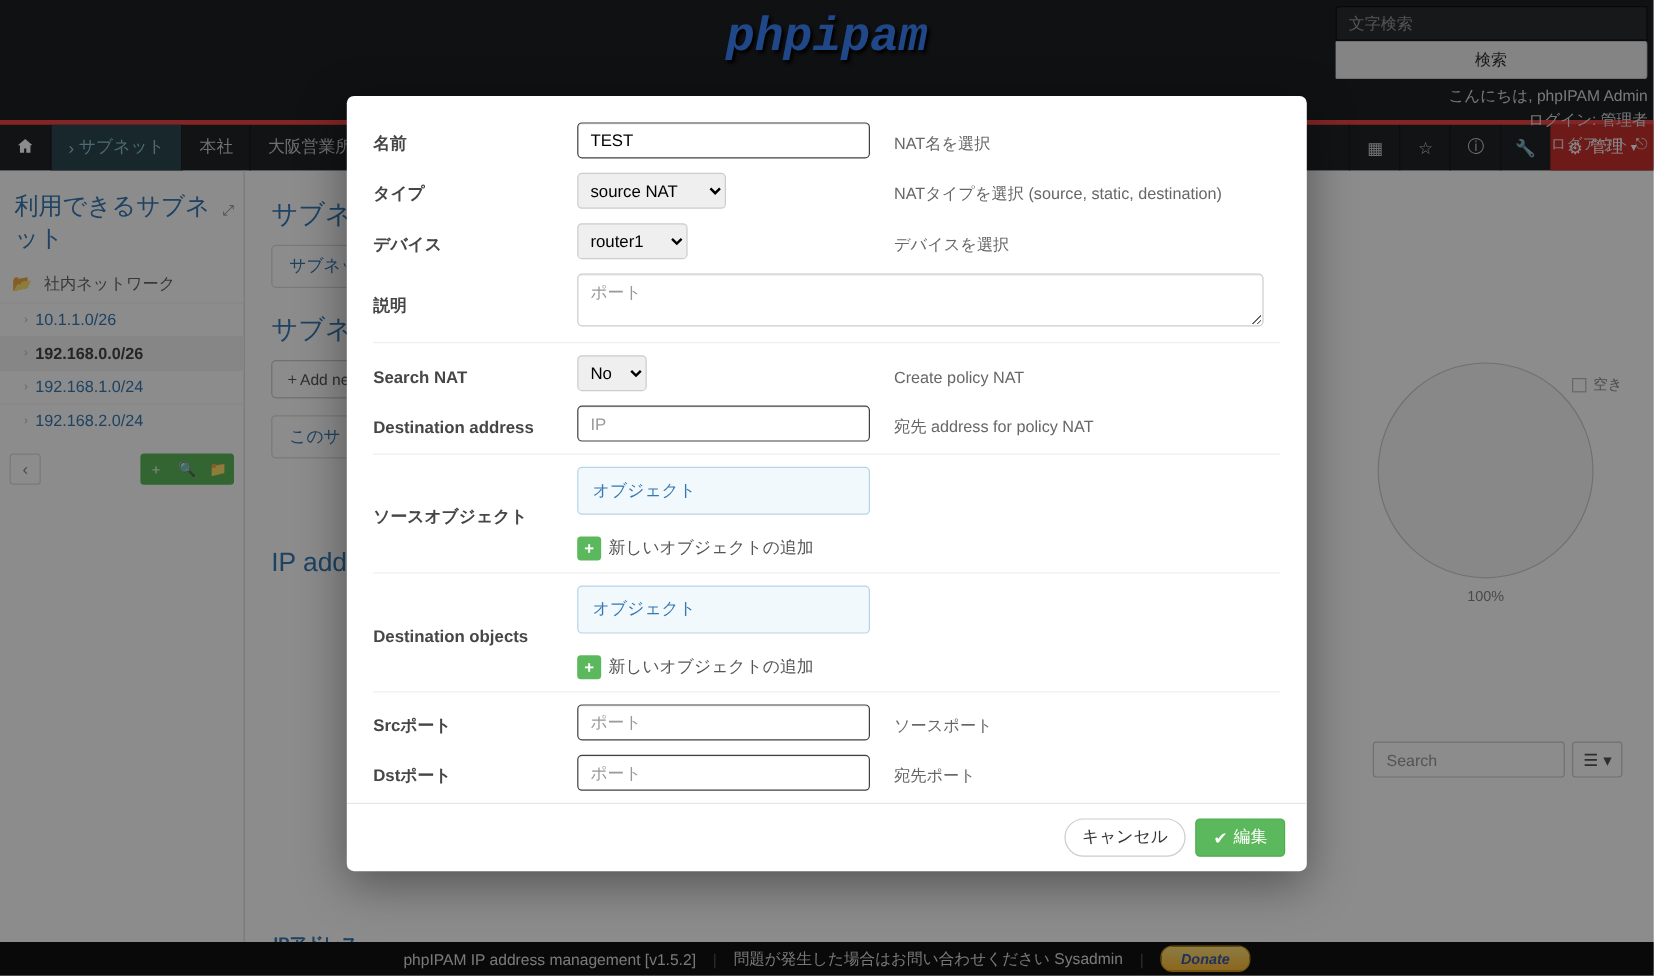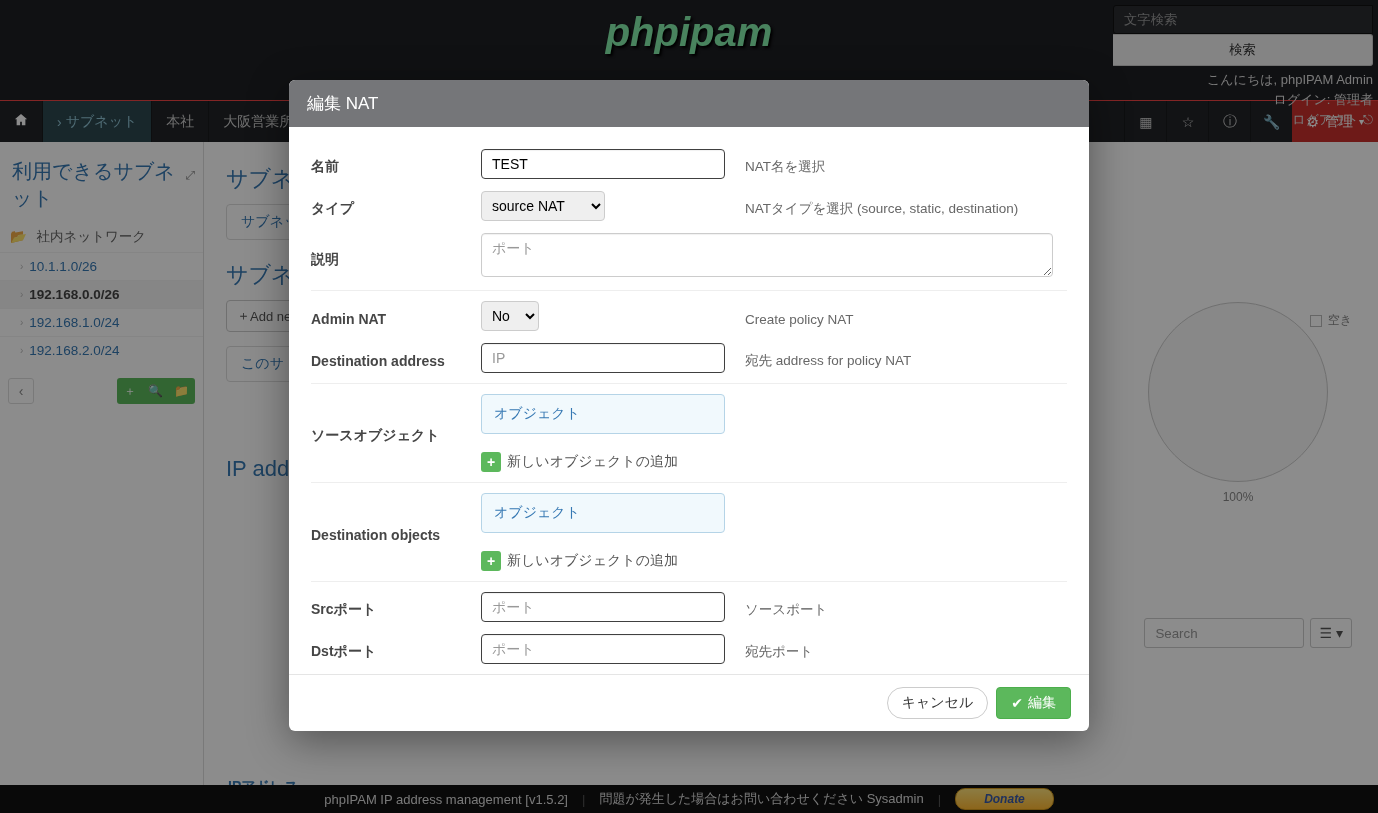--- a/index.html
+++ b/index.html
@@ -1,28 +1,28 @@
 <!DOCTYPE html>
 <html><head>
 <meta charset="utf-8">
 <style>
   html,body { margin:0; padding:0; height:100%; font-family:"Helvetica Neue",Helvetica,Arial,sans-serif; font-size:14px; color:#555; background:#fff; overflow:hidden;}
   * { box-sizing:border-box; }
   
   .dark-header { background:#1e1f23; color:#ccc; height:100px; position:relative;}
   .brand { position:absolute; left:0; right:0; top:10px; text-align:center; }
-  .brand h1 { margin:0; font-family:Liberation Sans, sans-serif; font-style:italic; font-size:40px; color:#86efac; text-shadow:2px 2px 3px #000;}
+  .brand h1 { margin:0; font-family:Liberation Mono, monospace; font-style:italic; font-size:40px; color:#3b82f6; text-shadow:2px 2px 3px #000;}
   .top-right { position:absolute; right:5px; top:5px; text-align:right; font-size:13px;}
   .search-group { display:flex; margin-bottom:4px;flex-direction:column;}
   .search-input { width:260px; padding:6px 10px; background:#2a2c31; border:1px solid #111; color:#aaa; border-radius:3px 0 0 3px;}
   .search-btn { padding:6px 12px; background:#f0f0f0; border:1px solid #ccc; border-left:none; border-radius:0 3px 3px 0; color:#333; cursor:pointer;}
   .user-lines { line-height:20px; color:#ddd; font-size:13px;}
   .logout-icon { margin-left:4px;}
   
-  .navbar { background:#212327; height:42px; display:flex; align-items:stretch; border-top:1px solid #ef4444;}
+  .navbar { background:#212327; height:42px; display:flex; align-items:stretch; border-top:4px solid #ef4444;}
   .navbar .nav-left { display:flex; }
   .navbar .nav-item { display:flex; align-items:center; padding:0 14px; color:#ccc; border-right:1px solid #191a1d; cursor:pointer; font-size:14px;}
   .navbar .nav-item.home { color:#fff;}
   .navbar .nav-item.active { background:#2d484f; color:#8fc3d4;}
   .navbar .nav-item.active::before { content:"› "; margin-right:4px;}
   .navbar .spacer { flex:1;}
   .navbar .icon-btn { width:42px; display:flex; align-items:center; justify-content:center; color:#ccc; border-left:1px solid #191a1d; cursor:pointer;}
   .navbar .admin-btn { display:flex; align-items:center; padding:0 14px; background:#c9302c; color:#fff; cursor:pointer;}
   .navbar .admin-btn .gear { margin-right:6px;}
   .navbar .admin-btn .caret { margin-left:6px; font-size:10px;}
@@ -52,21 +52,21 @@
   .circle { width:180px; height:180px; border-radius:50%; border:1px solid #ccc; margin:0 auto; background:#f7f7f7;}
   .legend { position:absolute; right:26px; top:170px; font-size:12px; color:#888; display:flex; align-items:center; gap:6px;}
   .legend .box { width:12px; height:12px; border:1px solid #bbb; background:#fff;}
   .search-row { position:absolute; right:26px; top:476px; display:flex; gap:6px;}
   .search-row input { width:160px; padding:6px 10px; border:1px solid #ccc; border-radius:3px;}
   .search-row .sel { border:1px solid #ccc; border-radius:3px; padding:6px 8px; display:flex; align-items:center; gap:4px; cursor:pointer;}
   .ip-table-head { margin-top:288px; color:#3678b3; font-weight:600; padding:8px 2px; border-bottom:1px solid #e5e5e5;}
   
   .footer { position:absolute; bottom:0; left:0; right:0; height:28px; background:#111; color:#ddd; font-size:13px; display:flex; align-items:center; justify-content:center; gap:14px;}
   .footer .divider { color:#555;}
-  .donate { background:linear-gradient(#ffe27a,#ffb933); color:#3a5aa8; font-style:italic; font-weight:700; font-size:12px; padding:3px 28px; border-radius:10px; border:1px solid #d49a1d; cursor:pointer;}
+  .donate { background:linear-gradient(#ffe27a,#ffb933); color:#3a5aa8; font-style:italic; font-weight:700; font-size:12px; padding:3px 16px; border-radius:10px; border:1px solid #d49a1d; cursor:pointer;}
   
   .overlay { position:absolute; inset:0; background:rgba(0,0,0,0.45);}
   .modal { position:absolute; top:80px; left:50%; transform:translateX(-50%); width:800px; background:#fff; border-radius:6px; box-shadow:0 10px 40px rgba(0,0,0,0.4); overflow:hidden;}
   .modal-header { background:#757679; color:#fff; padding:12px 18px; font-size:17px;}
   .modal-body { padding:16px 22px 4px;}
   .form-row { display:flex; align-items:center; padding:6px 0;}
   .form-row .lab { width:170px; font-weight:700; color:#464646; padding-top:6px; font-size:14px;}
   .form-row .ctl { width:250px;}
   .form-row .hlp { flex:1; padding:6px 0 0 14px; color:#676767; font-size:13.5px;}
   .in-text { width:244px; padding:6px 10px; border:1px solid #404040; border-radius:4px; font-size:14px; box-shadow:inset 0 1px 1px rgba(0,0,0,.06);}
@@ -208,45 +208,49 @@
 <div class="footer">
   <span>phpIPAM IP address management [v1.5.2]</span>
   <span class="divider">|</span>
   <span>問題が発生した場合はお問い合わせください Sysadmin</span>
   <span class="divider">|</span>
   <span class="donate">Donate</span>
 </div>
 
 <div class="overlay"></div>
 <div class="modal">
-  <div class="modal-header">編集 NAT</div>
   <div class="modal-body">
 
     <div class="form-row">
       <div class="lab">名前</div>
       <div class="ctl"><input class="in-text" value="TEST" style=""></div>
       <div class="hlp">NAT名を選択</div>
     </div>
 
     <div class="form-row">
       <div class="lab">タイプ</div>
       <div class="ctl"><select class="in-sel" style="width:124px"><option>source NAT</option></select></div>
       <div class="hlp">NATタイプを選択 (source, static, destination)</div>
     </div>
 
+    <div class="form-row">
+      <div class="lab">デバイス</div>
+      <div class="ctl"><select class="in-sel" style="width:92px"><option>router1</option></select></div>
+      <div class="hlp">デバイスを選択</div>
+    </div>
 
     <div class="form-row">
       <div class="lab">説明</div>
       <div><textarea class="textarea" placeholder="ポート" style=""></textarea></div>
     </div>
 
     <hr class="form">
 
     <div class="form-row">
-      <div class="lab">Admin NAT</div>
+      <div class="lab">Search NAT</div>
       <div class="ctl"><select class="in-sel" style="width:58px"><option>No</option></select></div>
       <div class="hlp">Create policy NAT</div>
     </div>
 
     <div class="form-row">
       <div class="lab">Destination address</div>
       <div class="ctl"><input class="in-text" placeholder="IP" style=""></div>
       <div class="hlp">宛先 address for policy NAT</div>
     </div>
 

